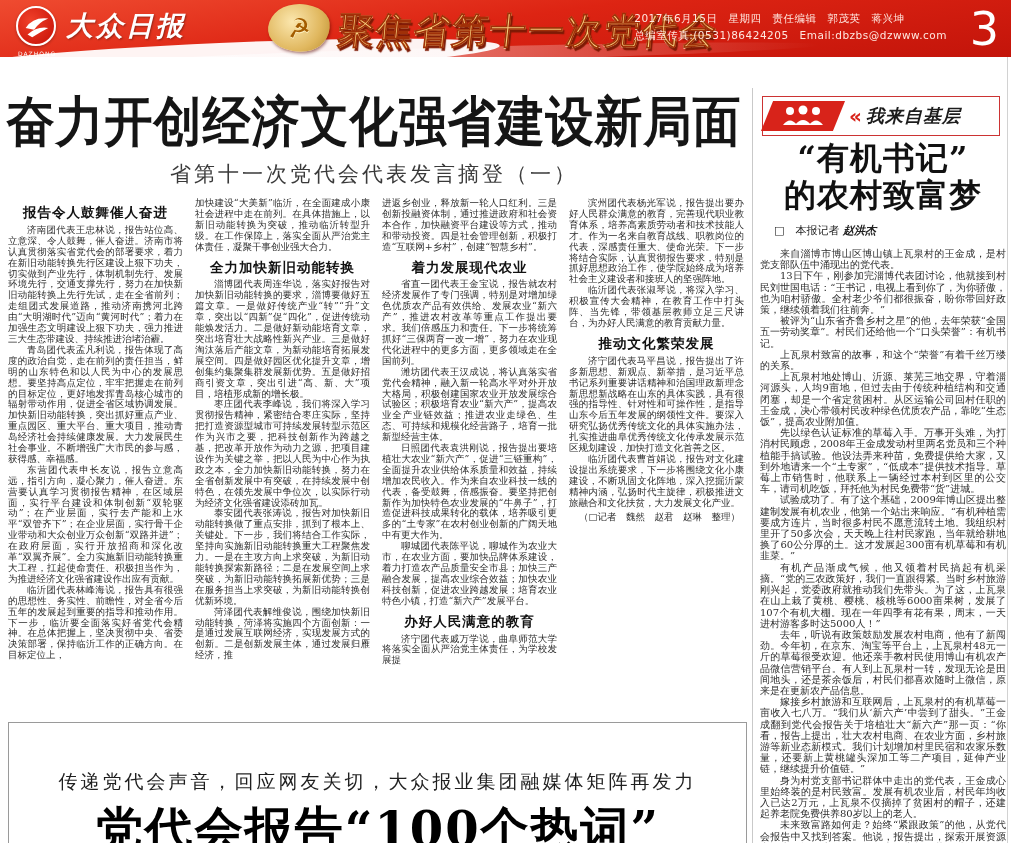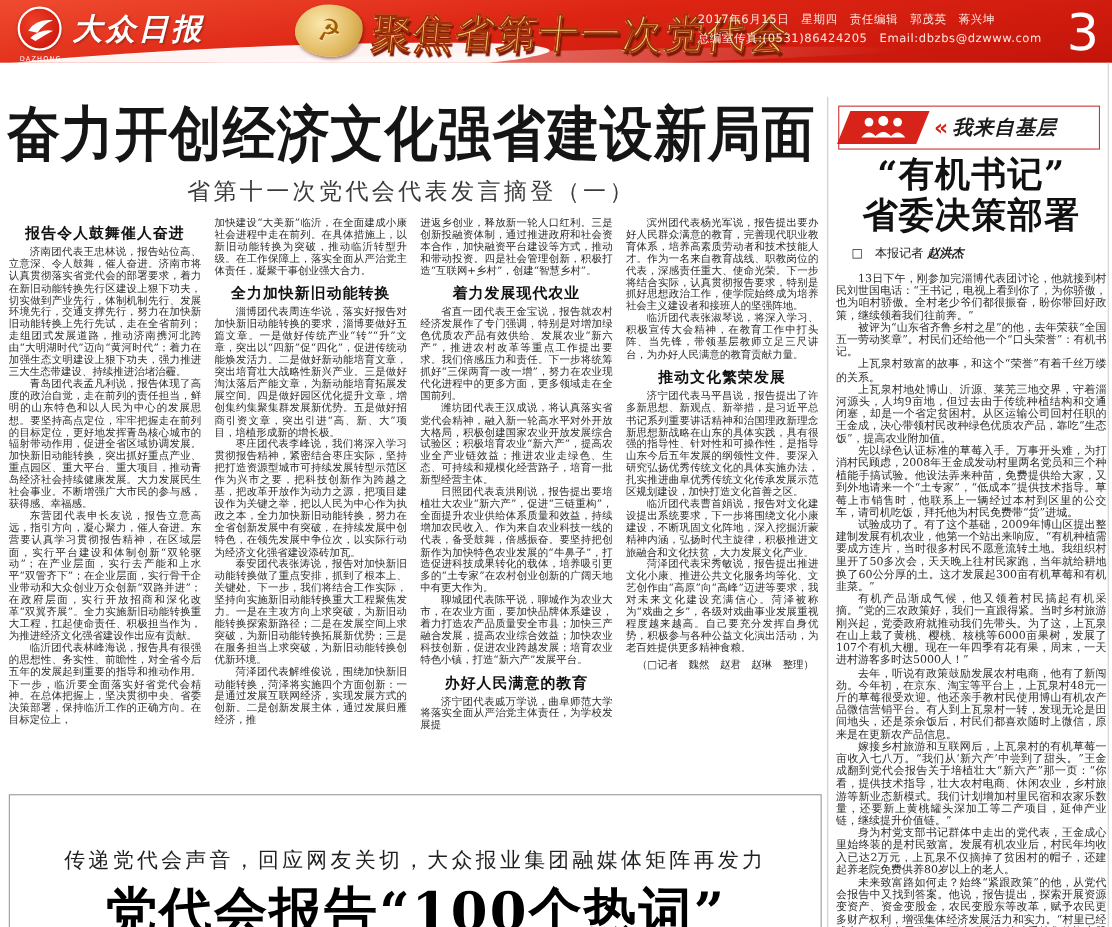--- a/index.html
+++ b/index.html
@@ -142,21 +142,20 @@
         <p class="col-para">聊城团代表陈平说，聊城作为农业大市，在农业方面，要加快品牌体系建设，着力打造农产品质量安全市县；加快三产融合发展，提高农业综合效益；加快农业科技创新，促进农业跨越发展；培育农业特色小镇，打造“新六产”发展平台。</p>
         <h3 class="col-head">办好人民满意的教育</h3>
         <p class="col-para">济宁团代表戚万学说，曲阜师范大学将落实全面从严治党主体责任，为学校发展提</p>
       </div>
     <div class="col">
         <p class="col-para">滨州团代表杨光军说，报告提出要办好人民群众满意的教育，完善现代职业教育体系，培养高素质劳动者和技术技能人才。作为一名来自教育战线、职教岗位的代表，深感责任重大、使命光荣。下一步将结合实际，认真贯彻报告要求，特别是抓好思想政治工作，使学院始终成为培养社会主义建设者和接班人的坚强阵地。</p>
         <p class="col-para">临沂团代表张淑琴说，将深入学习、积极宣传大会精神，在教育工作中打头阵、当先锋，带领基层教师立足三尺讲台，为办好人民满意的教育贡献力量。</p>
         <h3 class="col-head">推动文化繁荣发展</h3>
         <p class="col-para">济宁团代表马平昌说，报告提出了许多新思想、新观点、新举措，是习近平总书记系列重要讲话精神和治国理政新理念新思想新战略在山东的具体实践，具有很强的指导性、针对性和可操作性，是指导山东今后五年发展的纲领性文件。要深入研究弘扬优秀传统文化的具体实施办法，扎实推进曲阜优秀传统文化传承发展示范区规划建设，加快打造文化首善之区。</p>
         <p class="col-para">临沂团代表曹首娟说，报告对文化建设提出系统要求，下一步将围绕文化小康建设，不断巩固文化阵地，深入挖掘沂蒙精神内涵，弘扬时代主旋律，积极推进文旅融合和文化扶贫，大力发展文化产业。</p>
-        <p class="col-para">菏泽团代表宋秀敏说，报告提出推进文化小康、推进公共文化服务均等化、文艺创作由“高原”向“高峰”迈进等要求，我对未来文化建设充满信心。菏泽被称为“戏曲之乡”，各级对戏曲事业发展重视程度越来越高。自己要充分发挥自身优势，积极参与各种公益文化演出活动，为老百姓提供更多精神食粮。</p>
         <p class="col-byline">（□记者　魏然　赵君　赵琳　整理）</p>
       </div>
   </div>
 
   <div class="divider-v"></div>
   <div class="page-edge"></div>
 
   <div class="sidebar">
     <div class="badge">
       <div class="badge-flag">
@@ -167,36 +166,37 @@
             <path d="M14 20 q8 -10 16 0 Z" fill="#fff"></path>
           <circle cx="35" cy="6" r="4" fill="#fff"></circle>
             <path d="M28 20 q7 -9 14 0 Z" fill="#fff"></path>
         </svg>
       </div>
       <span class="badge-guill">«</span>
       <span class="badge-label">我来自基层</span>
     </div>
     <div class="side-title">
       <div>“有机书记”</div>
-      <div>省委决策部署</div>
+      <div>的农村致富梦</div>
     </div>
     <div class="side-byline">
       <span>□　本报记者</span>
       <span class="name">赵洪杰</span>
     </div>
     <div class="side-body">
+        <p class="side-para">来自淄博市博山区博山镇上瓦泉村的王金成，是村党支部队伍中涌现出的党代表。</p>
         <p class="side-para">13日下午，刚参加完淄博代表团讨论，他就接到村民刘世国电话：“王书记，电视上看到你了，为你骄傲，也为咱村骄傲。全村老少爷们都很振奋，盼你带回好政策，继续领着我们往前奔。”</p>
         <p class="side-para">被评为“山东省齐鲁乡村之星”的他，去年荣获“全国五一劳动奖章”。村民们还给他一个“口头荣誉”：有机书记。</p>
         <p class="side-para">上瓦泉村致富的故事，和这个“荣誉”有着千丝万缕的关系。</p>
         <p class="side-para">上瓦泉村地处博山、沂源、莱芜三地交界，守着淄河源头，人均9亩地，但过去由于传统种植结构和交通闭塞，却是一个省定贫困村。从区运输公司回村任职的王金成，决心带领村民改种绿色优质农产品，靠吃“生态饭”，提高农业附加值。</p>
         <p class="side-para">先以绿色认证标准的草莓入手。万事开头难，为打消村民顾虑，2008年王金成发动村里两名党员和三个种植能手搞试验。他设法弄来种苗，免费提供给大家，又到外地请来一个“土专家”，“低成本”提供技术指导。草莓上市销售时，他联系上一辆经过本村到区里的公交车，请司机吃饭，拜托他为村民免费带“货”进城。</p>
         <p class="side-para">试验成功了。有了这个基础，2009年博山区提出整建制发展有机农业，他第一个站出来响应。“有机种植需要成方连片，当时很多村民不愿意流转土地。我组织村里开了50多次会，天天晚上往村民家跑，当年就给耕地换了60公分厚的土。这才发展起300亩有机草莓和有机韭菜。”</p>
         <p class="side-para">有机产品渐成气候，他又领着村民搞起有机采摘。“党的三农政策好，我们一直跟得紧。当时乡村旅游刚兴起，党委政府就推动我们先带头。为了这，上瓦泉在山上栽了黄桃、樱桃、核桃等6000亩果树，发展了107个有机大棚。现在一年四季有花有果，周末，一天进村游客多时达5000人！”</p>
         <p class="side-para">去年，听说有政策鼓励发展农村电商，他有了新闯劲。今年初，在京东、淘宝等平台上，上瓦泉村48元一斤的草莓很受欢迎。他还亲手教村民使用博山有机农产品微信营销平台。有人到上瓦泉村一转，发现无论是田间地头，还是茶余饭后，村民们都喜欢随时上微信，原来是在更新农产品信息。</p>
-        <p class="side-para">嫁接乡村旅游和互联网后，上瓦泉村的有机草莓一亩收入七八万。“我们从‘新六产’中尝到了甜头。”王金成翻到党代会报告关于培植壮大“新六产”那一页：“你看，提供技术指导，壮大农村电商、休闲农业，乡村旅游等新业态新模式。我们计划增加村里民宿和农家乐数量，还要新上黄桃罐头深加工等二产项目，延伸产业链，继续提升价值链。”</p>
+        <p class="side-para">嫁接乡村旅游和互联网后，上瓦泉村的有机草莓一亩收入七八万。“我们从‘新六产’中尝到了甜头。”王金成翻到党代会报告关于培植壮大“新六产”那一页：“你看，报告上提出，壮大农村电商、在农业方面，乡村旅游等新业态新模式。我们计划增加村里民宿和农家乐数量，还要新上黄桃罐头深加工等二产项目，延伸产业链，继续提升价值链。”</p>
         <p class="side-para">身为村党支部书记群体中走出的党代表，王金成心里始终装的是村民致富。发展有机农业后，村民年均收入已达2万元，上瓦泉不仅摘掉了贫困村的帽子，还建起养老院免费供养80岁以上的老人。</p>
         <p class="side-para">未来致富路如何走？始终“紧跟政策”的他，从党代会报告中又找到答案。他说，报告提出，探索开展资源变资产、资金变股金，农民变股东等改革，赋予农民更多财产权利，增强集体经济发展活力和实力。“村里已经成立了农业发展公司，回去后我们就动手搞集体资产股改，让村民变股东。今后靠发展股份合作让村里的资源‘变现生金’。”</p>
       </div>
   </div>
 
   <div class="promo">
     <div class="promo-lead">传递党代会声音，回应网友关切，大众报业集团融媒体矩阵再发力</div>
     <div class="promo-big">党代会报告“100个热词”</div>
     <div class="promo-big">推送千万网友</div>
   </div>

